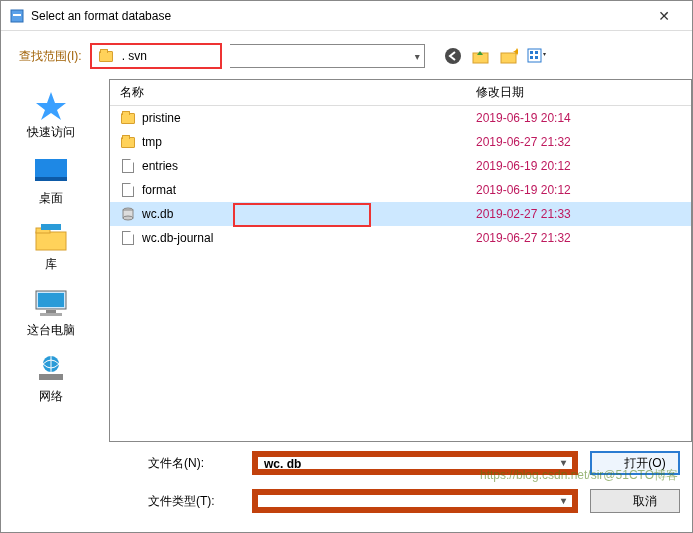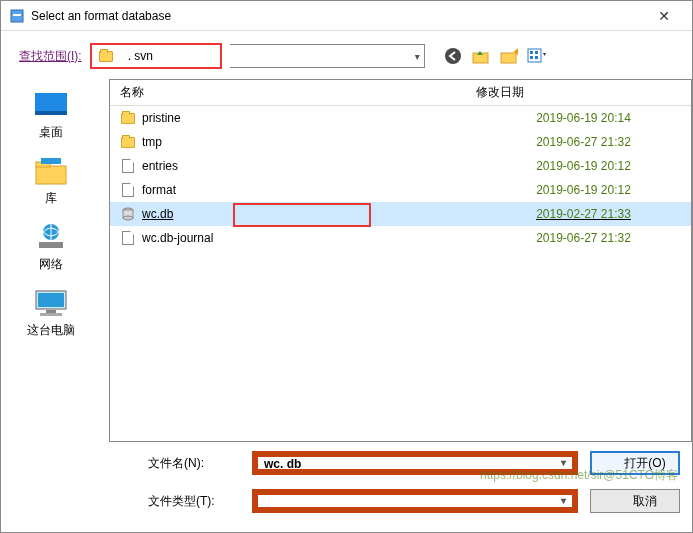--- a/index.html
+++ b/index.html
@@ -2,38 +2,38 @@
 <html><head>
 <meta charset="utf-8">
 <style>
   * { box-sizing: border-box; margin: 0; padding: 0; font-family: "Microsoft YaHei", "Segoe UI", Tahoma, sans-serif; font-size: 12px; }
   body { background: #fff; width: 693px; height: 533px; border: 1px solid #888; position: relative; }
   .titlebar { height: 30px; display: flex; align-items: center; padding: 0 8px; border-bottom: 1px solid #ddd; }
   .title-icon { width: 16px; height: 16px; margin-right: 6px; display:flex; align-items:center; justify-content:center;}
   .title-text { flex: 1; color: #000; }
   .close { width: 40px; height: 30px; display:flex; align-items:center; justify-content:center; color:#333; font-size:14px; }
   .top-row { display:flex; align-items:center; padding: 12px 10px 10px 18px; gap:8px; }
-  .top-label { color:#701a75;text-decoration:underline; }
-  .folder-combo { border:2px solid #e33; width:132px; height:26px; display:flex; align-items:center; padding:0 6px; background:#fff; gap:14px;}
+  .top-label { color:#a16207; }
+  .folder-combo { border:2px solid #e33; width:132px; height:26px; display:flex; align-items:center; padding:0 6px; background:#fff; gap:8px;}
   .folder-combo-ext { border:1px solid #888; border-left:none; height:24px; width:195px; background:#fff; display:flex; align-items:center; justify-content:flex-end; padding-right:4px;}
   .combo-arrow { color:#555; font-size:10px; }
   .nav-icons { display:flex; gap:8px; margin-left:10px; align-items:center;}
   .nav-icon { width:20px; height:20px; display:flex; align-items:center; justify-content:center; }
   .main { display:flex; height: calc(100% - 30px - 50px - 88px); }
   .sidebar { width: 100px; padding:10px 0; display:flex; flex-direction:column; align-items:center; gap:14px;}
   .side-item { display:flex; flex-direction:column; align-items:center; gap:3px; color:#000; width:100%;}
   .side-icon { width:38px; height:32px; display:flex; align-items:center; justify-content:center; }
   .listarea { flex:1; border:1px solid #888; background:#fff; display:flex; flex-direction:column; overflow:hidden;margin-left:8px;}
   .headrow { display:flex; border-bottom:1px solid #ddd; height:26px; align-items:center; color:#000; background:#fff;}
   .col-name { width:360px; padding-left:10px;}
   .col-date { flex:1; padding-left:6px;}
   .row { display:flex; align-items:center; height:24px; }
-  .row.sel { background:#cde8ff;text-decoration:underline; }
+  .row.sel { background:#cde8ff; }
   .cell-name { width:360px; display:flex; align-items:center; gap:6px; padding-left:10px; color:#000;}
-  .cell-date { flex:1; padding-left:6px; color:#4d7c0f;text-align:center;}
+  .cell-date { flex:1; padding-left:6px; color:#be185d;}
   .file-icon { width:16px; height:16px; display:flex; align-items:center; justify-content:center;}
   .folder-ic { background:#ffd25a; border:1px solid #d8a02e; width:14px; height:11px; border-radius:1px; position:relative;}
   .folder-ic::before{content:"";position:absolute;top:-3px;left:0;width:6px;height:3px;background:#ffd25a;border:1px solid #d8a02e;border-bottom:none;border-radius:1px 1px 0 0;}
   .doc-ic { width:12px; height:14px; background:#fff; border:1px solid #888; position:relative;}
   .doc-ic::before{content:"";position:absolute;right:-1px;top:-1px;width:0;height:0;border-left:4px solid transparent;border-top:4px solid #fff;}
   .redbox { position:absolute; border:2px solid #e33; height:24px; width:138px; left:123px; pointer-events:none;}
   .bottom { position:absolute; bottom:8px; left:0; right:0; padding:0 12px 0 110px;margin-left:37px; }
   .brow { display:flex; align-items:center; height:30px; gap:12px; margin-bottom:8px;}
   .blabel { width:92px; color:#000;}
   .bcombo { flex:1; height:24px; border:6px solid #c2410c; background:#fff; display:flex; align-items:flex-start; padding:0 6px; justify-content:space-between;font-weight:bold;}
@@ -95,57 +95,65 @@
           <path d="M16 5 L19 5 L17.5 8 Z" fill="#333"></path>
         </svg>
       </span>
   </div>
 </div>
 
 <div class="main">
   <div class="sidebar">
     <div class="side-item">
       <span class="side-icon">
+          <svg width="34" height="30">
+            <path d="M17 2 L21 13 L32 13 L23 20 L27 30 L17 23 L7 30 L11 20 L2 13 L13 13 Z" fill="#3aa0ff"></path>
+          </svg>
+        </span>
+      <span>快速访问</span>
+    </div>
+    <div class="side-item">
+      <span class="side-icon">
           <svg width="36" height="28">
             <rect x="2" y="2" width="32" height="22" fill="#1e88e5"></rect>
             <rect x="2" y="20" width="32" height="4" fill="#0d5aa7"></rect>
           </svg>
         </span>
       <span>桌面</span>
     </div>
     <div class="side-item">
       <span class="side-icon">
           <svg width="36" height="30">
             <rect x="3" y="10" width="30" height="18" fill="#ffd25a" stroke="#d8a02e"></rect>
             <rect x="3" y="6" width="14" height="5" fill="#ffd25a" stroke="#d8a02e"></rect>
             <rect x="8" y="2" width="20" height="6" fill="#2a9bd8"></rect>
           </svg>
         </span>
       <span>库</span>
-    </div>
-    <div class="side-item">
-      <span class="side-icon">
-          <svg width="36" height="30">
-            <circle cx="18" cy="10" r="8" fill="#2a9bd8"></circle>
-            <path d="M10 10 Q18 2 26 10 M10 10 Q18 18 26 10 M18 2 L18 18" stroke="#fff" fill="none"></path>
-            <rect x="6" y="20" width="24" height="6" fill="#888"></rect>
-          </svg>
-        </span>
-      <span>网络</span>
     </div>
     <div class="side-item">
       <span class="side-icon">
           <svg width="38" height="30">
             <rect x="4" y="3" width="30" height="18" fill="#cfe8fb" stroke="#666"></rect>
             <rect x="6" y="5" width="26" height="14" fill="#2a9bd8"></rect>
             <rect x="14" y="22" width="10" height="3" fill="#888"></rect>
             <rect x="8" y="25" width="22" height="3" fill="#aaa"></rect>
           </svg>
         </span>
       <span>这台电脑</span>
+    </div>
+    <div class="side-item">
+      <span class="side-icon">
+          <svg width="36" height="30">
+            <circle cx="18" cy="10" r="8" fill="#2a9bd8"></circle>
+            <path d="M10 10 Q18 2 26 10 M10 10 Q18 18 26 10 M18 2 L18 18" stroke="#fff" fill="none"></path>
+            <rect x="6" y="20" width="24" height="6" fill="#888"></rect>
+          </svg>
+        </span>
+      <span>网络</span>
     </div>
   </div>
 
   <div class="listarea" style="position:relative;">
     <div class="headrow">
       <div class="col-name">名称</div>
       <div class="col-date">修改日期</div>
     </div>
     <div id="rows">
         <div class="row">

